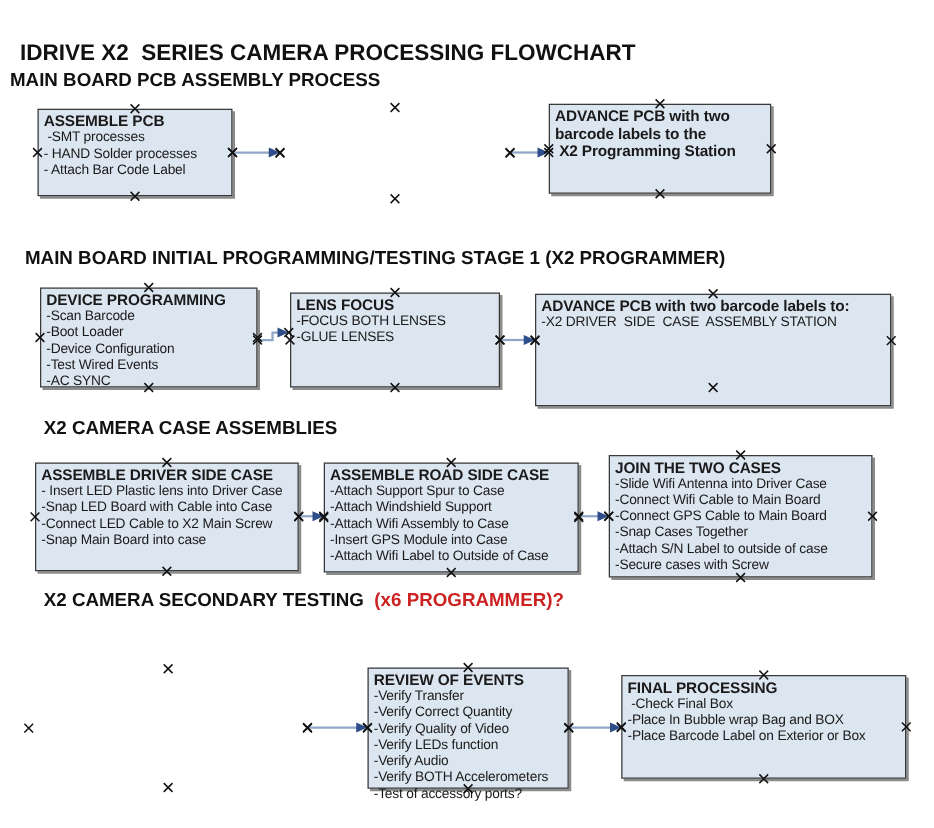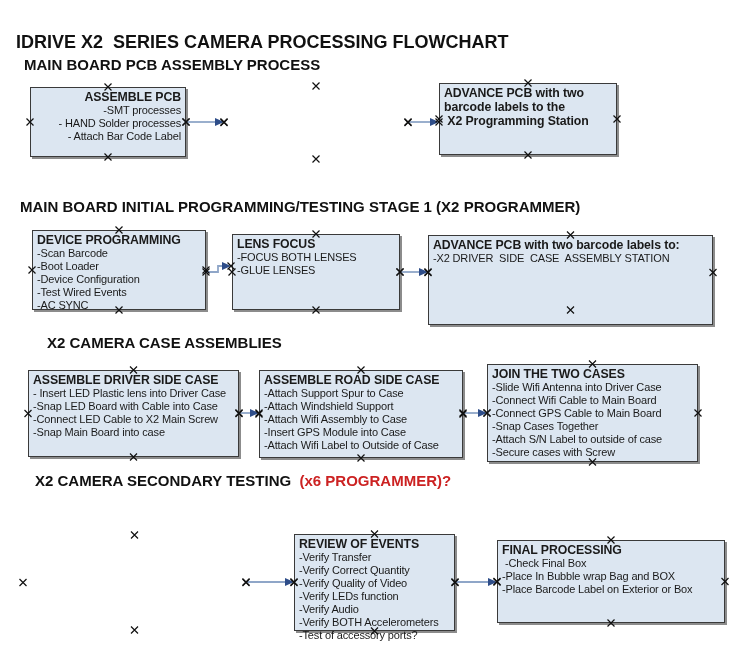--- a/index.html
+++ b/index.html
@@ -15,23 +15,23 @@
     font-size:18px;font-weight:bold;color:#111;
     white-space:pre;
     margin:16px;
   }
   .section-heading{
     position:absolute;
     font-size:15px;font-weight:bold;color:#111;
     white-space:pre;
     margin:0;
   }
-  #sect1{left:24px;top:56px;}
+  #sect1{left:8px;top:56px;}
   #sect2{left:20px;top:198px;}
-  #sect3{left:47px;top:334px;}
+  #sect3{left:35px;top:334px;}
   #sect4{left:35px;top:472px;}
   .red{color:var(--red,#cc2222);}
   .flow-box{
     position:absolute;
     box-sizing:border-box;
     background:var(--box-fill,#dce6f1);
     border:1.5px solid var(--box-border,#3a3a3a);
     box-shadow:2px 2px 0 0 #8c8c8c;
     padding:2px 4px;
     color:#1a1a1a;
@@ -59,21 +59,21 @@
 
 <div id="canvas">
 
   <h1 class="page-title">IDRIVE X2  SERIES CAMERA PROCESSING FLOWCHART</h1>
 
   <h2 id="sect1" class="section-heading">MAIN BOARD PCB ASSEMBLY PROCESS</h2>
   <h2 id="sect2" class="section-heading">MAIN BOARD INITIAL PROGRAMMING/TESTING STAGE 1 (X2 PROGRAMMER)</h2>
   <h2 id="sect3" class="section-heading">X2 CAMERA CASE ASSEMBLIES</h2>
   <h2 id="sect4" class="section-heading"><span>X2 CAMERA SECONDARY TESTING</span><span class="red">  (x6 PROGRAMMER)?</span></h2>
 
-  <div class="flow-box" style="left: 30px; top: 87px; width: 156px; height: 70px; text-align: right;">
+  <div class="flow-box" style="left: 30px; top: 87px; width: 156px; height: 70px;">
     <div class="box-title">ASSEMBLE PCB</div>
     <div>
         <div class="box-line"> -SMT processes</div>
         <div class="box-line">- HAND Solder processes</div>
         <div class="box-line">- Attach Bar Code Label</div>
       </div>
   </div>
 
 
   <div class="flow-box" style="left: 439px; top: 83px; width: 178px; height: 72px;">

